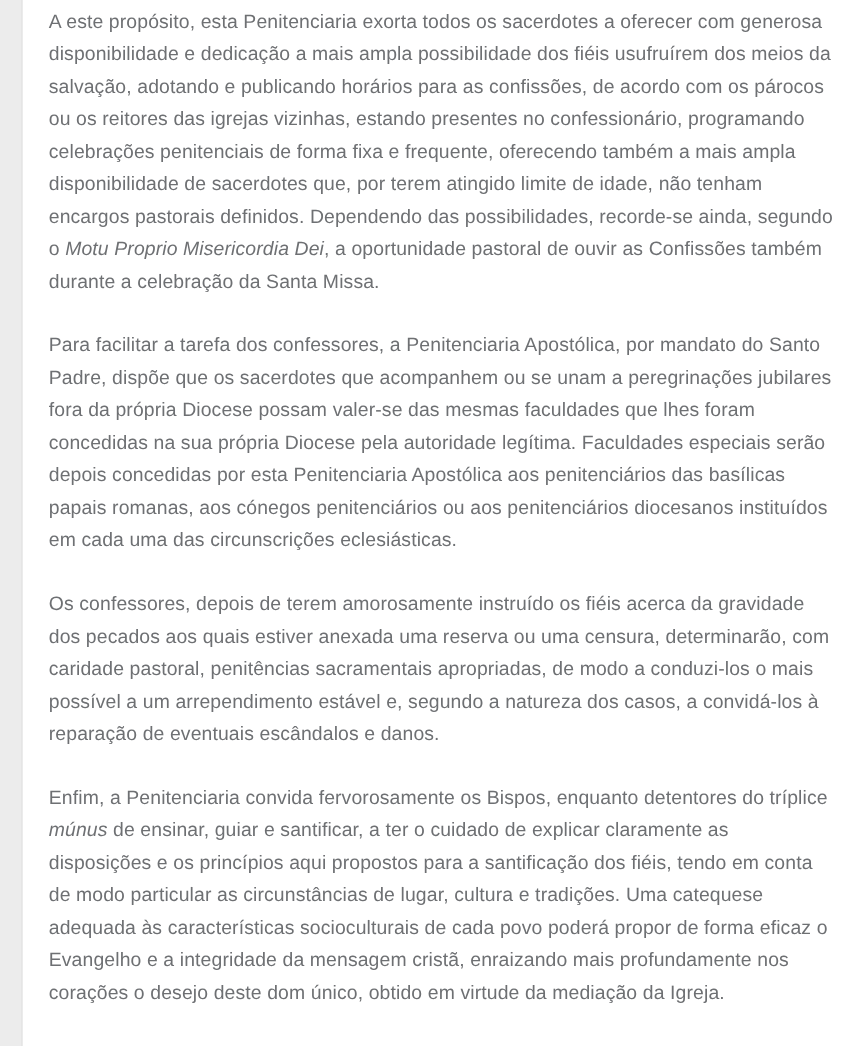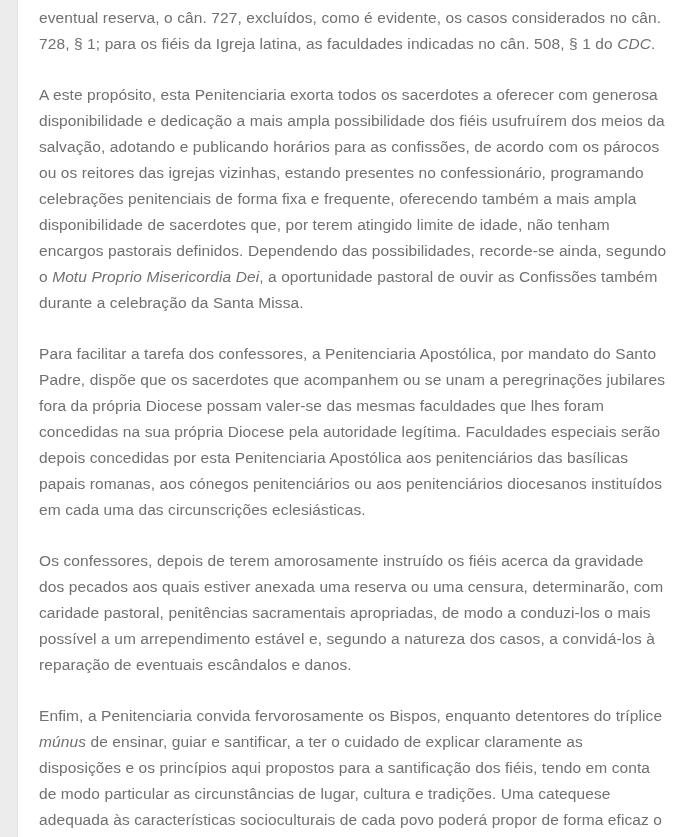--- a/index.html
+++ b/index.html
@@ -45,19 +45,18 @@
   .article em {
     font-style: italic;
   }
 </style>
 </head>
 <body>
 
 <div class="page">
   <div class="left-gutter"></div>
   <main class="article">
-      <p>eventual reserva, o cân. 727, excluídos, como é evidente, os casos considerados no cân. 728, § 1; para os fiéis da Igreja latina, as faculdades indicadas no cân. 508, § 1 do <em>CDC</em>.</p>
       <p>A este propósito, esta Penitenciaria exorta todos os sacerdotes a oferecer com generosa disponibilidade e dedicação a mais ampla possibilidade dos fiéis usufruírem dos meios da salvação, adotando e publicando horários para as confissões, de acordo com os párocos ou os reitores das igrejas vizinhas, estando presentes no confessionário, programando celebrações penitenciais de forma fixa e frequente, oferecendo também a mais ampla disponibilidade de sacerdotes que, por terem atingido limite de idade, não tenham encargos pastorais definidos. Dependendo das possibilidades, recorde-se ainda, segundo o <em>Motu Proprio Misericordia Dei</em>, a oportunidade pastoral de ouvir as Confissões também durante a celebração da Santa Missa.</p>
       <p>Para facilitar a tarefa dos confessores, a Penitenciaria Apostólica, por mandato do Santo Padre, dispõe que os sacerdotes que acompanhem ou se unam a peregrinações jubilares fora da própria Diocese possam valer-se das mesmas faculdades que lhes foram concedidas na sua própria Diocese pela autoridade legítima. Faculdades especiais serão depois concedidas por esta Penitenciaria Apostólica aos penitenciários das basílicas papais romanas, aos cónegos penitenciários ou aos penitenciários diocesanos instituídos em cada uma das circunscrições eclesiásticas.</p>
       <p>Os confessores, depois de terem amorosamente instruído os fiéis acerca da gravidade dos pecados aos quais estiver anexada uma reserva ou uma censura, determinarão, com caridade pastoral, penitências sacramentais apropriadas, de modo a conduzi-los o mais possível a um arrependimento estável e, segundo a natureza dos casos, a convidá-los à reparação de eventuais escândalos e danos.</p>
       <p>Enfim, a Penitenciaria convida fervorosamente os Bispos, enquanto detentores do tríplice <em>múnus</em> de ensinar, guiar e santificar, a ter o cuidado de explicar claramente as disposições e os princípios aqui propostos para a santificação dos fiéis, tendo em conta de modo particular as circunstâncias de lugar, cultura e tradições. Uma catequese adequada às características socioculturais de cada povo poderá propor de forma eficaz o Evangelho e a integridade da mensagem cristã, enraizando mais profundamente nos corações o desejo deste dom único, obtido em virtude da mediação da Igreja.</p>
     </main>
 </div>
 
 </body></html>

